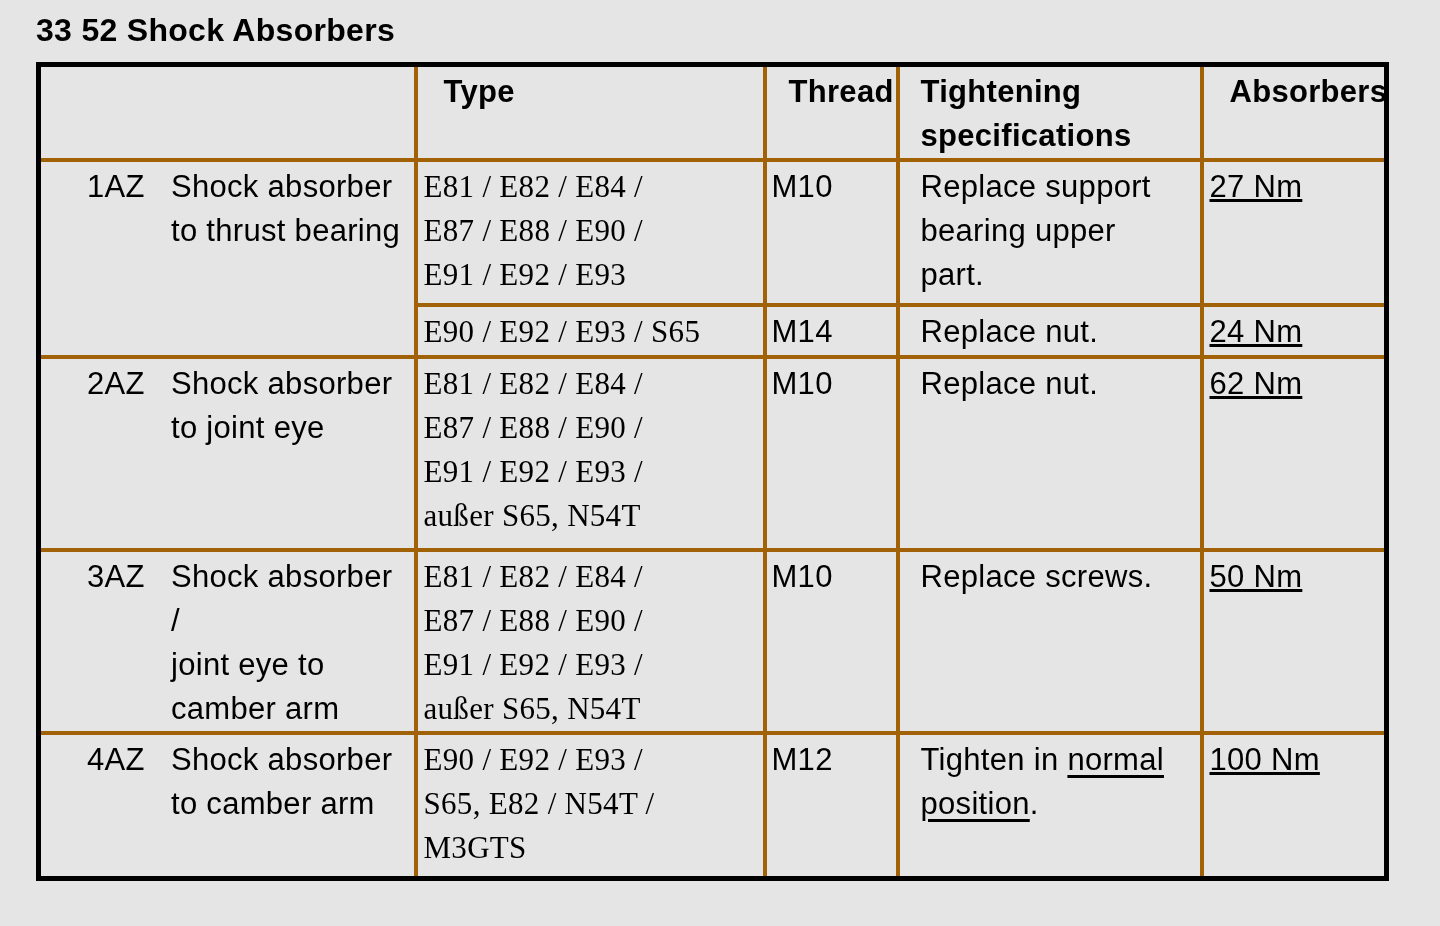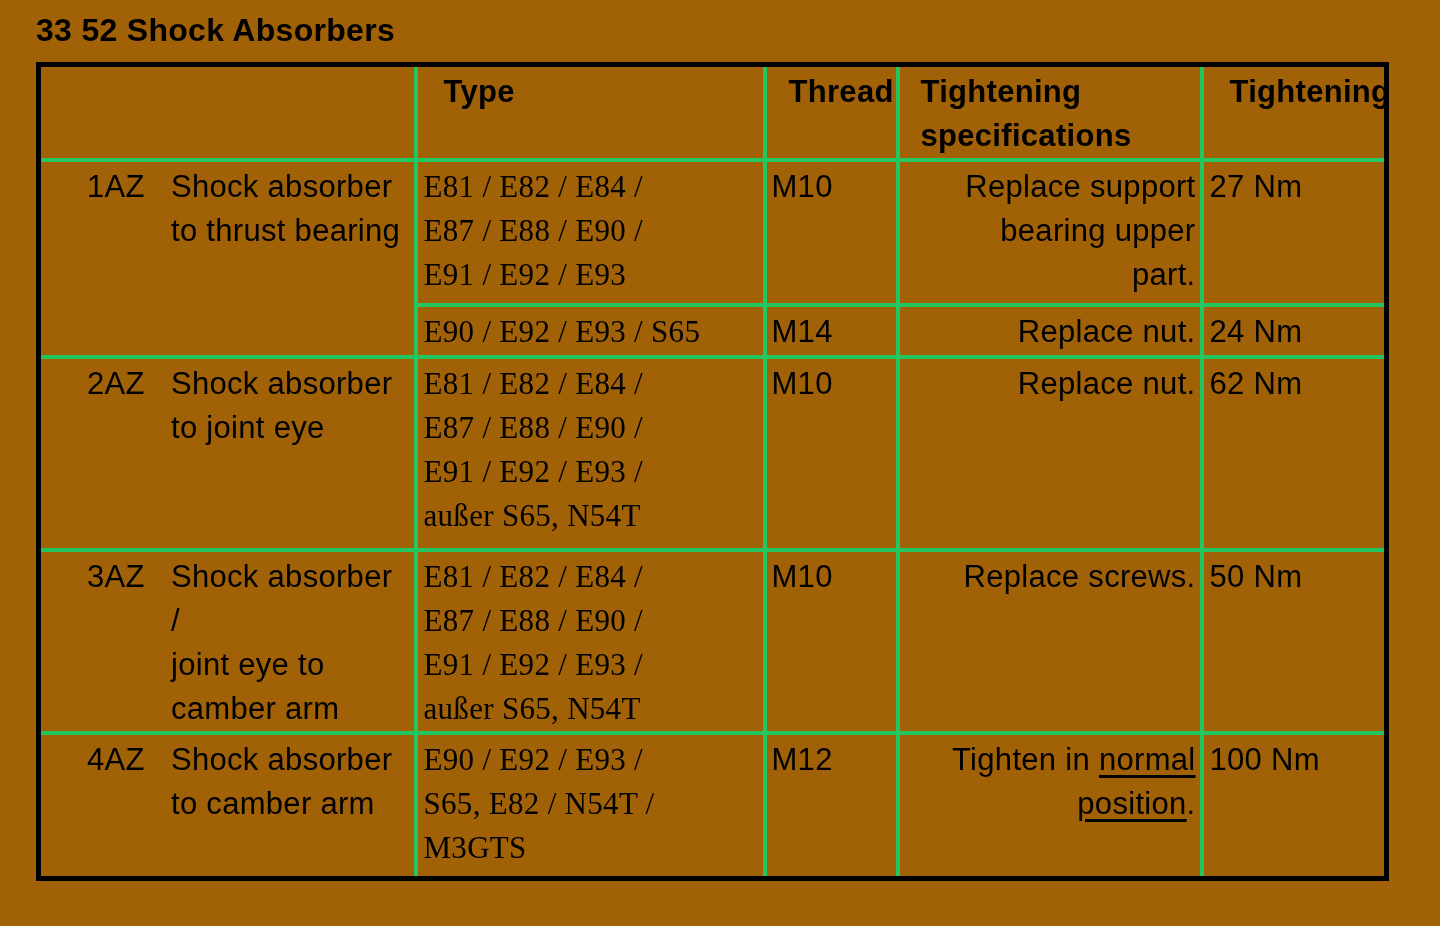--- a/index.html
+++ b/index.html
@@ -6,21 +6,21 @@
     margin: 0;
     padding: 0;
     background: #ffffff;
     color: #000000;
     font-family: "Liberation Sans", sans-serif;
   }
   .page {
     position: relative;
     width: 1440px;
     height: 926px;
-    background: #a16207;
+    background: #e5e5e5;
     overflow: hidden;
   }
   .page-title {
     position: absolute;
     left: 36px;
     top: 12px;
     margin: 0;
     font-size: 32px;
     font-weight: 700;
     letter-spacing: 0.3px;
@@ -29,41 +29,41 @@
   table.spec-table {
     position: absolute;
     left: 36px;
     top: 62px;
     width: 1348px;
     border-collapse: collapse;
     table-layout: fixed;
     border: 5px solid #000;
   }
   .spec-table th, .spec-table td {
-    border: 4px solid #22c55e;
+    border: 4px solid #a16207;
     vertical-align: top;
     text-align: left;
     font-size: 31px;
     line-height: 44px;
     letter-spacing: 0.3px;
     padding: 3px 4px 0 5px;
     overflow: hidden;
   }
   .spec-table th { font-weight: 700; }
   .pre { white-space: pre-line; }
 
   
   th.c-type     { padding-left: 26px; }
   th.c-thread   { padding-left: 22px; text-align: center; }
   th.c-spec     { padding-left: 21px; }
   th.c-dim      { padding-left: 26px; }
   td.c-type     { padding-left: 6px; font-family: Liberation Serif, serif;  }
   td.c-thread   { padding-left: 5px;  }
-  td.c-spec     { padding-left: 21px; text-align: right; }
-  td.c-dim      { padding-left: 6px;  }
+  td.c-spec     { padding-left: 21px; }
+  td.c-dim      { padding-left: 6px; text-decoration: underline;  }
   td.c-label    { padding-left: 4px;  }
 
   .label-inner { display: flex; align-items: flex-start; margin-left: 42px; }
   .row-id   { flex: none; width: 84px; }
   .row-desc { flex: 1; white-space: pre-line; }
 
   .u {
     text-decoration: underline;
     text-decoration-thickness: 2.5px;
     text-underline-offset: 5px;
@@ -91,21 +91,21 @@
       <col style="width:133px">
       <col style="width:304px">
       <col style="width:185px">
     </colgroup>
     <thead>
       <tr class="rh-head">
         <th class="c-label"></th>
         <th class="c-type">Type</th>
         <th class="c-thread">Thread</th>
         <th class="c-spec">Tightening specifications</th>
-        <th class="c-dim">Tightening</th>
+        <th class="c-dim">Absorbers</th>
       </tr>
     </thead>
     <tbody>
 
       <tr class="rh-1a">
         <td class="c-label" rowspan="2">
           <div class="label-inner">
             <span class="row-id">1AZ</span>
             <span class="row-desc">Shock absorber
 to thrust bearing</span>

